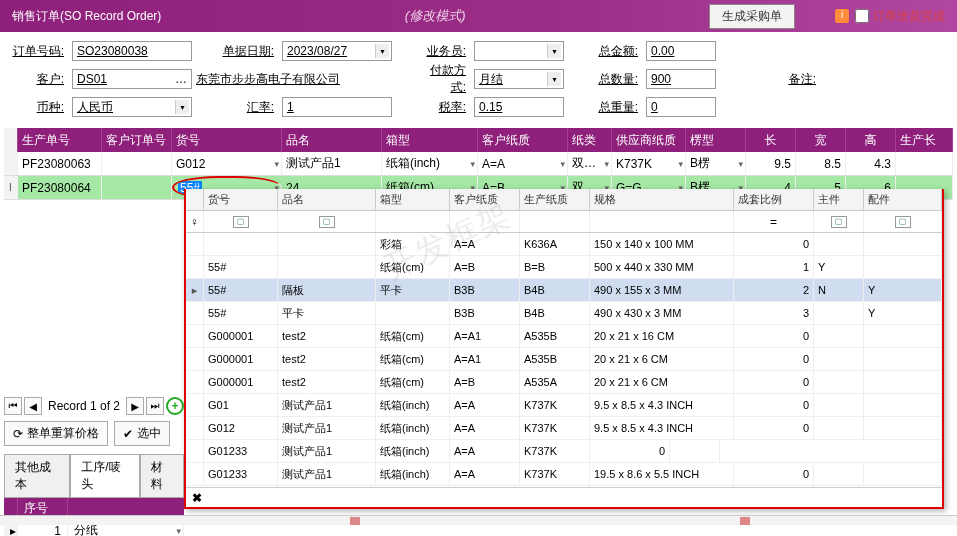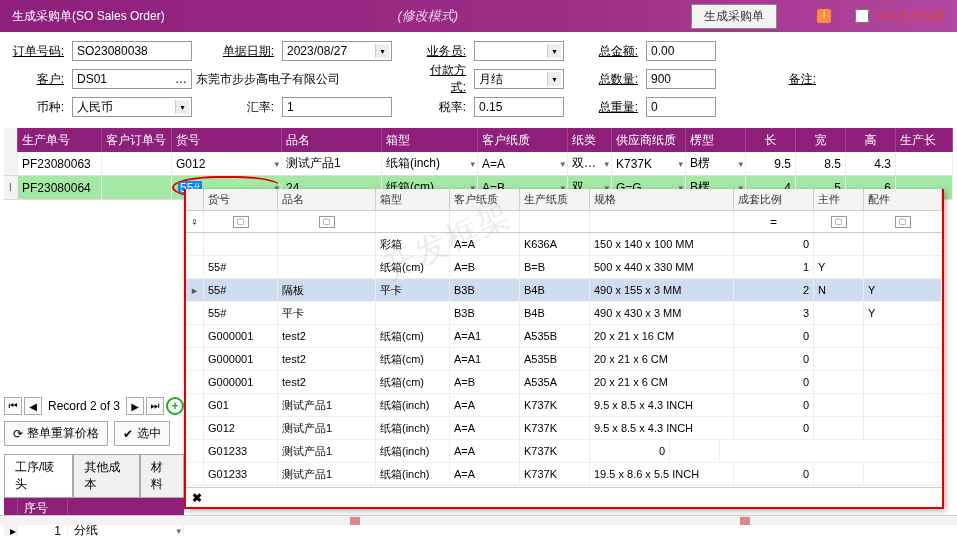--- a/index.html
+++ b/index.html
@@ -4,21 +4,21 @@
 <style>
 * { box-sizing: border-box; margin: 0; padding: 0; font-family: "Microsoft YaHei", sans-serif; font-size: 12px; }
 body { background: #fff; width: 957px; height: 536px; overflow: hidden; position: relative; }
 
 
 .titlebar { background: linear-gradient(to right, #8e1f7a, #9d2e88 60%, #b147a0); color: #fff; height: 32px; display: flex; align-items: center; padding: 0 12px; font-size: 16px; }
 .titlebar .mode { flex: 1; text-align: center; font-size: 13px; font-style: italic; color: #f0d0e8; }
 .titlebar .genbtn { background: #f3f3f3; color: #333; border: 1px solid #888; padding: 3px 12px; font-size: 12px; cursor: pointer; }
 
 
-.header-form { padding: 6px 10px 4px; display: grid; grid-template-columns: 58px 120px 20px 58px 110px 20px 50px 90px 20px 50px 70px 100px; grid-auto-rows: 26px; gap: 2px 4px; align-items: center; }
+.header-form { padding: 6px 10px 4px; display: grid; grid-template-columns: 58px 120px 20px 58px 110px 20px 50px 90px 20px 50px 70px 100px; grid-auto-rows: 26px; gap: 2px 4px; align-items: center; text-decoration: underline; }
 .lbl { text-align: right; padding-right: 4px; color: #000; }
 .lbl.u { text-decoration: underline; }
 .inp { border: 1px solid #999; height: 20px; padding: 0 4px; background: #fff; display: flex; align-items: center; }
 .inp.dd { position: relative; }
 .dd-arrow { position: absolute; right: 2px; top: 2px; bottom: 2px; width: 14px; background: #eee; border-left: 1px solid #ccc; display: flex; align-items: center; justify-content: center; font-size: 8px; }
 .ellips { position: absolute; right: 2px; top: 2px; bottom: 2px; width: 16px; display: flex; align-items: center; justify-content: center; }
 .checkbox-area { display: flex; align-items: center; gap: 4px; }
 .checkbox-area input { width: 14px; height: 14px; }
 .orange-i { width: 14px; height: 14px; background: #ff8c3b; color: #fff; text-align: center; font-size: 10px; border-radius: 2px; }
 
@@ -70,26 +70,26 @@
 
 
 .bar { position: absolute; left: 0; right: 0; top: 515px; height: 10px; background: #f3f3f3; border-top: 1px solid #ccc; }
 .bar .thumb1 { position: absolute; left: 350px; width: 10px; height: 8px; top: 1px; background: #d88; }
 .bar .thumb2 { position: absolute; left: 740px; width: 10px; height: 8px; top: 1px; background: #d88; }
 </style>
 </head>
 <body>
 
 <div class="titlebar">
-  <span>生成采购单(SO Sales Order)</span>
+  <span>销售订单(SO Record Order)</span>
   <span class="mode">(修改模式)</span>
   <button class="genbtn">生成采购单</button>
   <div style="width:40px"></div>
   <span class="orange-i">i</span>
-  <label class="checkbox-area" style="margin-left:24px;color:#d44">
+  <label class="checkbox-area" style="margin-left:6px;color:#d44">
     <input type="checkbox" style="">
     <span>订单送货完成</span>
   </label>
 </div>
 
 <div class="header-form">
   <div class="lbl u">订单号码:</div>
   <div class="inp">
       <span>SO23080038</span>
     </div>
@@ -376,38 +376,38 @@
     </div>
   <div class="pg-close">
     <span class="x">✖</span>
   </div>
 </div>
 
 <div class="lower">
   <div class="nav">
     <button>⏮</button>
     <button>◀</button>
-    <span class="txt">Record 2 of 3</span>
+    <span class="txt">Record 1 of 2</span>
     <button>▶</button>
     <button>⏭</button>
     <span class="plus-circle">+</span>
   </div>
   <div class="tool-row">
     <div class="tool-btn">
         <span>⟳</span>
         <span>整单重算价格</span>
       </div>
     <div class="tool-btn">
         <span>✔</span>
         <span>选中</span>
       </div>
   </div>
   <div class="tabs">
+    <div class="tab">其他成本</div>
     <div class="tab active">工序/唛头</div>
-    <div class="tab">其他成本</div>
     <div class="tab">材料</div>
   </div>
   <div class="sub-grid-head">
     <div style="width:14px"></div>
     <div style="width:50px">序号</div>
   </div>
   <div class="sub-grid-row">
     <div style="width:14px;background:#f3f3f3">▸</div>
     <div style="width:50px;justify-content:flex-end">1</div>
     <div class="cell-dd" style="flex:1">

